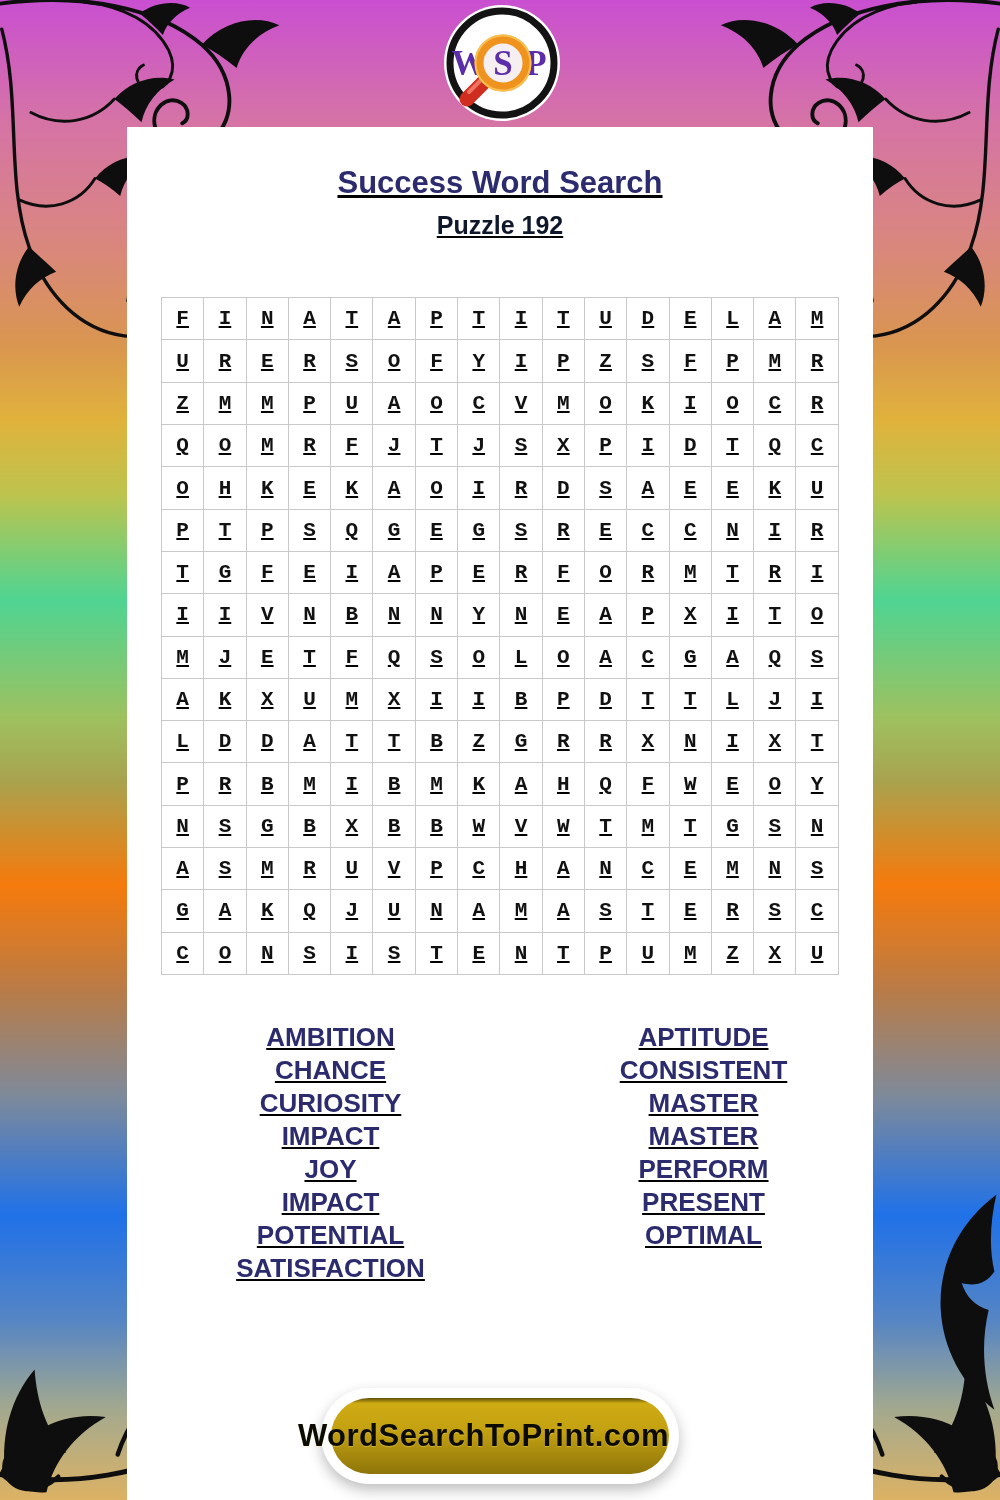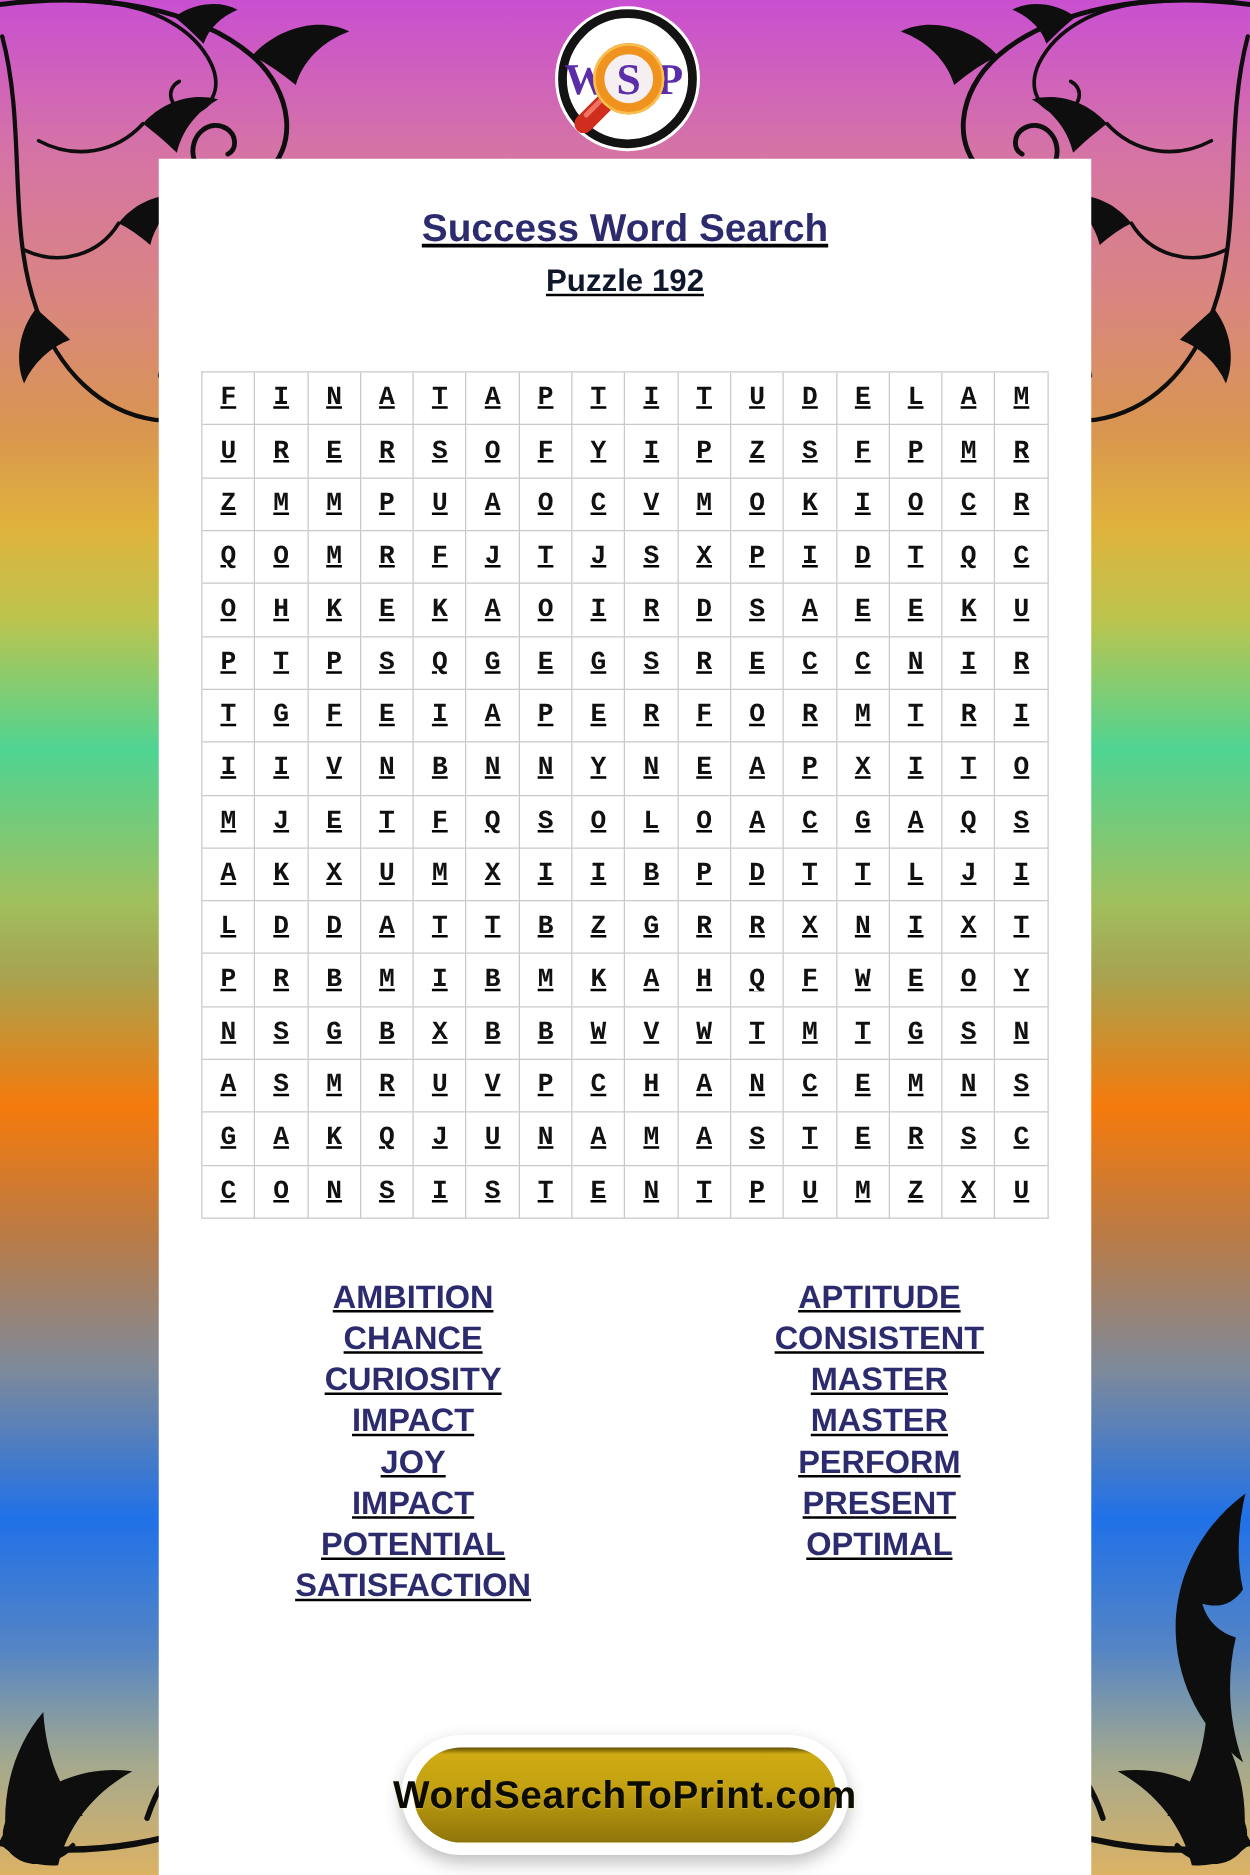--- a/index.html
+++ b/index.html
@@ -36,21 +36,21 @@
         color:#111111;}
   .words{display:flex;margin-top:46px;}
   .word-col{flex:1;text-align:center;}
   .word{color:#2b2b6e;font-weight:bold;font-size:26px;line-height:33px;padding-left:34px;}
 
   .site-btn{position:absolute;left:50%;top:1388px;transform:translateX(-50%);
             width:358px;height:96px;border-radius:48px;background:#ffffff;
             z-index:3;box-shadow:0 6px 14px rgba(40,40,40,.3);cursor:pointer;}
   .site-btn-inner{position:absolute;inset:10px;border-radius:38px;
             background:linear-gradient(180deg,#5f4d05 0%,#cfab13 7%,#c2a011 45%,#8e750a 100%);
-            display:flex;align-items:center;justify-content:center;}
+            display:flex;align-items:center;justify-content:flex-end;}
   .site-btn-label{font-size:31px;font-weight:bold;color:#0b0b02;letter-spacing:.5px;
             text-shadow:0 1px 1px rgba(255,235,150,.35);}
 </style>
 </head>
 <body>
 
 <div class="bg"></div>
 
 <svg class="flourish fl-tl" viewBox="0 0 340 420">
   <g fill="none" stroke="#0e0e0e" stroke-linecap="round">

